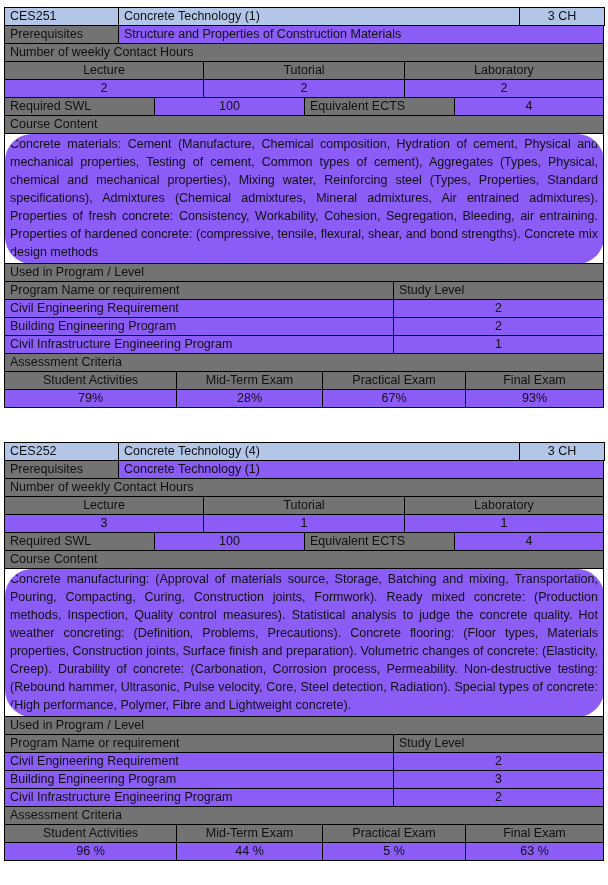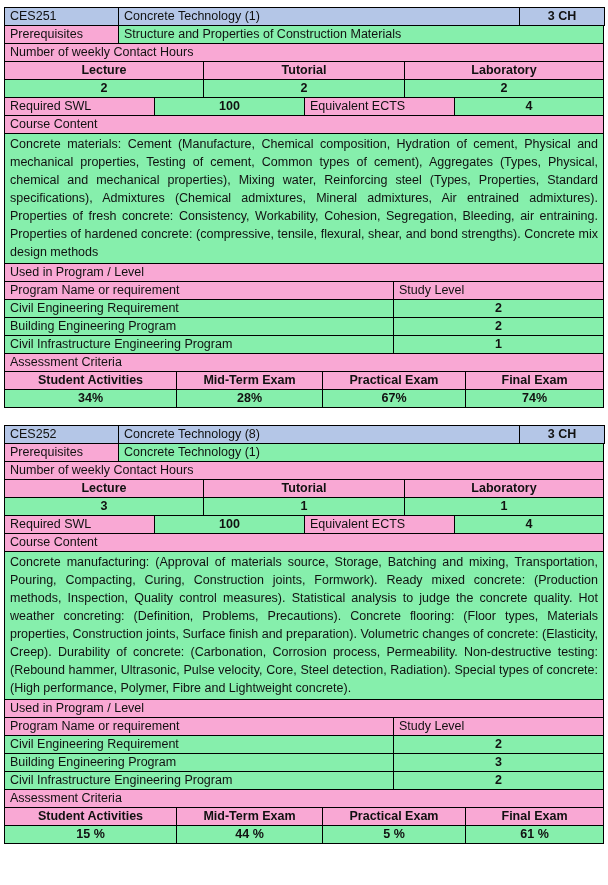--- a/index.html
+++ b/index.html
@@ -1,29 +1,29 @@
 <!DOCTYPE html>
 <html><head>
 <meta charset="utf-8">
 <style>
   html, body { margin: 0; padding: 0; background: #ffffff; }
   body { width: 608px; height: 885px; position: relative; overflow: hidden;
          font-family: "Liberation Sans", sans-serif; font-size: 12.5px; color: #111; }
   .course { position: absolute; left: 4px; width: 524px; }
   #c1 { top: 7px; }
-  #c2 { top: 425px; }
+  #c2 { top: 442px; }
   table { border-collapse: collapse; width: 600px; table-layout: fixed; }
   td { border: 1px solid #000; padding: 0 5px; height: 17px; line-height: 17px;
        white-space: nowrap; overflow: hidden; vertical-align: middle; }
   .blue { background: #b4c6e7; }
-  .green { background: #f9a8d4; }
-  .white { background: #86efac; margin-top: 23px; }
-  .c { text-align: center; font-weight: bold; }
+  .green { background: #737373; }
+  .white { background: #8b5cf6; margin-top: 23px; }
+  .c { text-align: center; }
   .content-cell { white-space: normal; text-align: justify; line-height: 18px;
-                  padding: 1px 5px 2px 5px; height: auto; }
+                  padding: 1px 5px 2px 5px; height: auto; border-radius: 27px; }
   .t + .t td { border-top: none; }
   .t td { border-top: 1px solid #000; }
 </style>
 </head>
 <body>
 
 <div class="course" id="c1">
   <table class="t">
     <colgroup>
         <col style="width:114px">
@@ -136,40 +136,40 @@
         <tr>
           <td colspan="4" class="green">Assessment Criteria</td>
         </tr>
     <tr>
       <td class="green c">Student Activities</td>
       <td class="green c">Mid-Term Exam</td>
       <td class="green c">Practical Exam</td>
       <td class="green c">Final Exam</td>
     </tr>
     <tr>
-      <td class="white c">34%</td>
+      <td class="white c">79%</td>
       <td class="white c">28%</td>
       <td class="white c">67%</td>
-      <td class="white c">74%</td>
+      <td class="white c">93%</td>
     </tr>
   </tbody>
     </table>
 </div>
 
 <div class="course" id="c2">
   <table class="t">
     <colgroup>
         <col style="width:114px">
         <col style="width:401px">
         <col style="width:85px">
       </colgroup>
     <tbody>
         <tr>
       <td class="blue">CES252</td>
-      <td class="blue">Concrete Technology (8)</td>
+      <td class="blue">Concrete Technology (4)</td>
       <td class="blue c">3 CH</td>
     </tr>
   </tbody>
     </table>
   <table class="t">
     <colgroup>
         <col style="width:114px">
         <col>
       </colgroup>
     <tbody>
@@ -265,20 +265,20 @@
         <tr>
           <td colspan="4" class="green">Assessment Criteria</td>
         </tr>
     <tr>
       <td class="green c">Student Activities</td>
       <td class="green c">Mid-Term Exam</td>
       <td class="green c">Practical Exam</td>
       <td class="green c">Final Exam</td>
     </tr>
     <tr>
-      <td class="white c">15 %</td>
+      <td class="white c">96 %</td>
       <td class="white c">44 %</td>
       <td class="white c">5 %</td>
-      <td class="white c">61 %</td>
+      <td class="white c">63 %</td>
     </tr>
   </tbody>
     </table>
 </div>
 
 </body></html>

